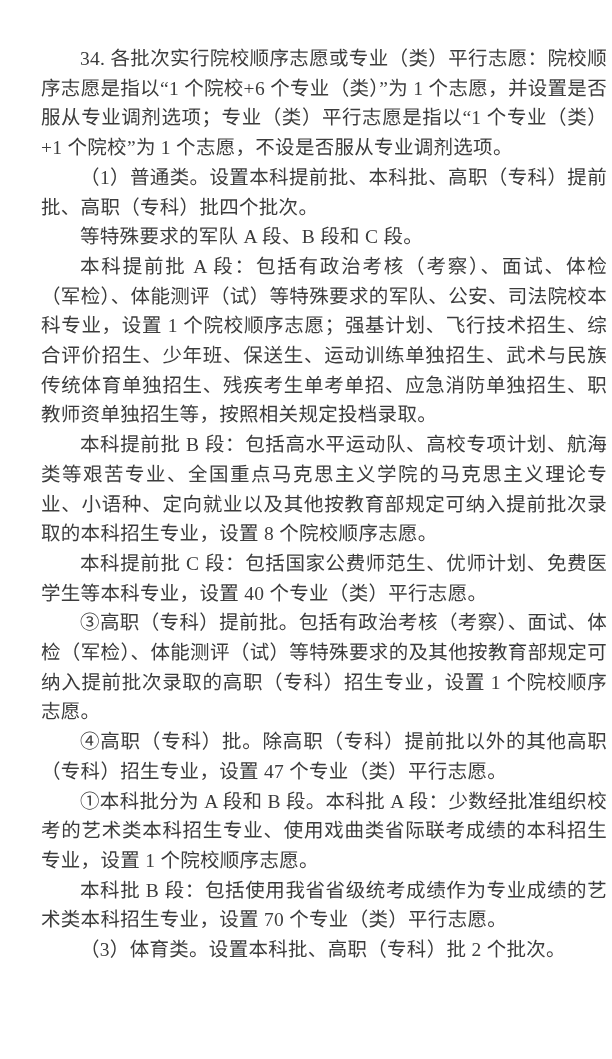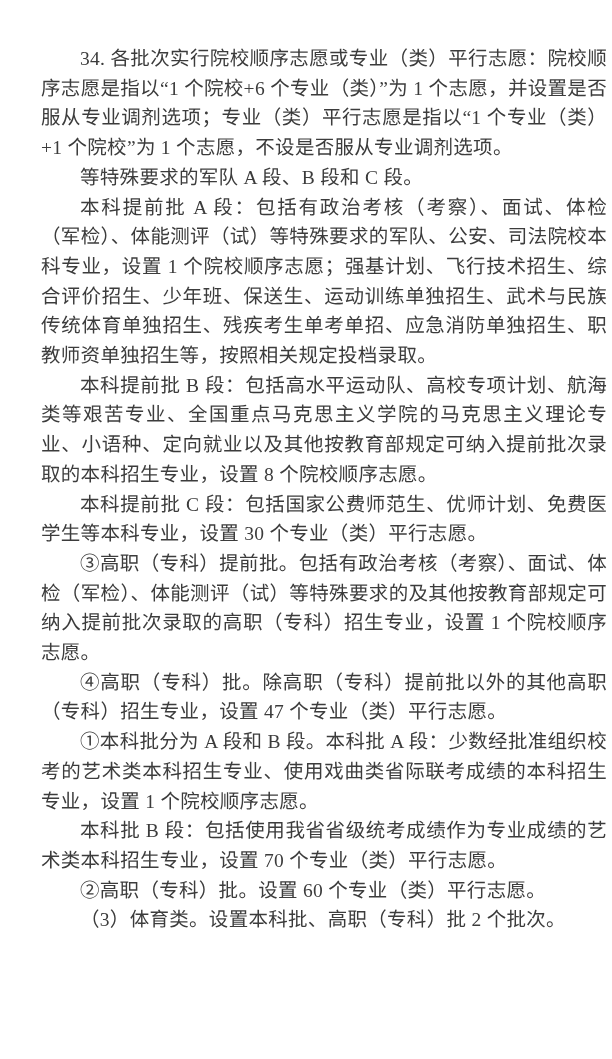--- a/index.html
+++ b/index.html
@@ -30,25 +30,25 @@
       margin: 0;
       word-break: break-all;
     }
   </style>
 </head>
 <body>
 
 <div class="page">
   <div class="doc">
     <p class="para">34. 各批次实行院校顺序志愿或专业（类）平行志愿：院校顺序志愿是指以“1 个院校+6 个专业（类）”为 1 个志愿，并设置是否服从专业调剂选项；专业（类）平行志愿是指以“1 个专业（类）+1 个院校”为 1 个志愿，不设是否服从专业调剂选项。</p>
+    <p class="para">（1）普通类。设置本科提前批、本科批、高职（专科）提前批、高职（专科）批四个批次。</p>
     <p class="para">等特殊要求的军队 A 段、B 段和 C 段。</p>
     <p class="para">本科提前批 A 段：包括有政治考核（考察）、面试、体检（军检）、体能测评（试）等特殊要求的军队、公安、司法院校本科专业，设置 1 个院校顺序志愿；强基计划、飞行技术招生、综合评价招生、少年班、保送生、运动训练单独招生、武术与民族传统体育单独招生、残疾考生单考单招、应急消防单独招生、职教师资单独招生等，按照相关规定投档录取。</p>
     <p class="para">本科提前批 B 段：包括高水平运动队、高校专项计划、航海类等艰苦专业、全国重点马克思主义学院的马克思主义理论专业、小语种、定向就业以及其他按教育部规定可纳入提前批次录取的本科招生专业，设置 8 个院校顺序志愿。</p>
-    <p class="para">本科提前批 C 段：包括国家公费师范生、优师计划、免费医学生等本科专业，设置 30 个专业（类）平行志愿。</p>
+    <p class="para">本科提前批 C 段：包括国家公费师范生、优师计划、免费医学生等本科专业，设置 40 个专业（类）平行志愿。</p>
     <p class="para">③高职（专科）提前批。包括有政治考核（考察）、面试、体检（军检）、体能测评（试）等特殊要求的及其他按教育部规定可纳入提前批次录取的高职（专科）招生专业，设置 1 个院校顺序志愿。</p>
     <p class="para">④高职（专科）批。除高职（专科）提前批以外的其他高职（专科）招生专业，设置 47 个专业（类）平行志愿。</p>
     <p class="para">①本科批分为 A 段和 B 段。本科批 A 段：少数经批准组织校考的艺术类本科招生专业、使用戏曲类省际联考成绩的本科招生专业，设置 1 个院校顺序志愿。</p>
     <p class="para">本科批 B 段：包括使用我省省级统考成绩作为专业成绩的艺术类本科招生专业，设置 70 个专业（类）平行志愿。</p>
-    <p class="para">②高职（专科）批。设置 60 个专业（类）平行志愿。</p>
     <p class="para">（3）体育类。设置本科批、高职（专科）批 2 个批次。</p>
 
   </div>
 </div>
 
 </body></html>

